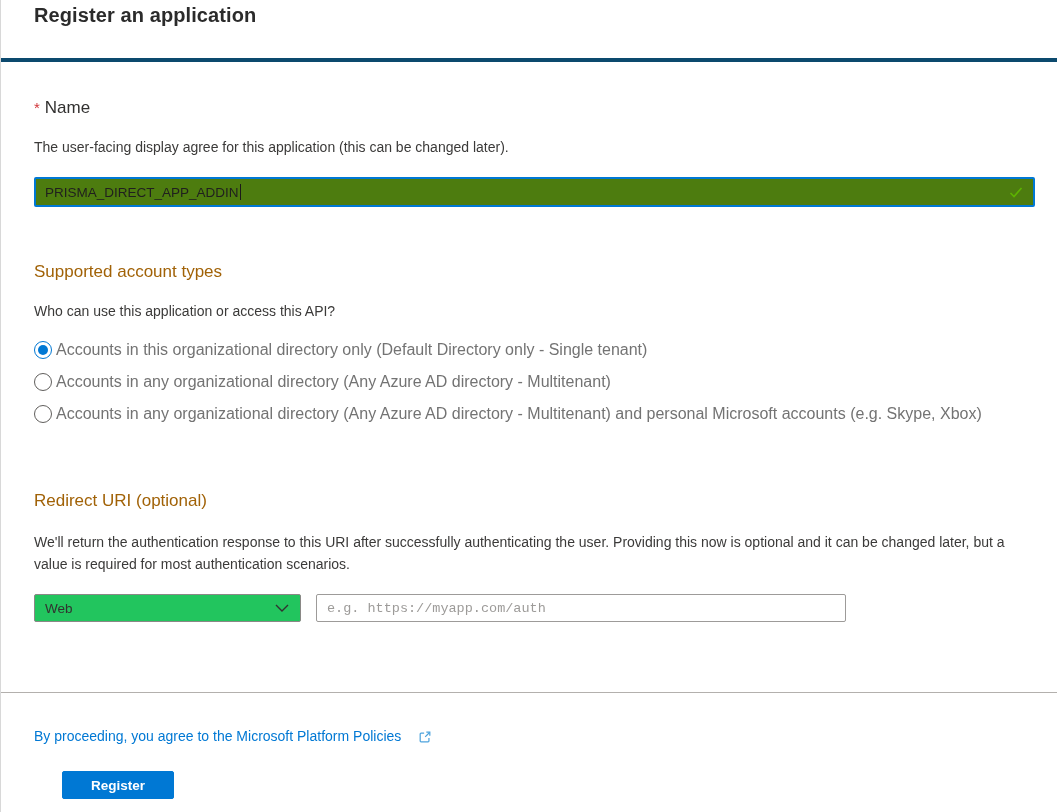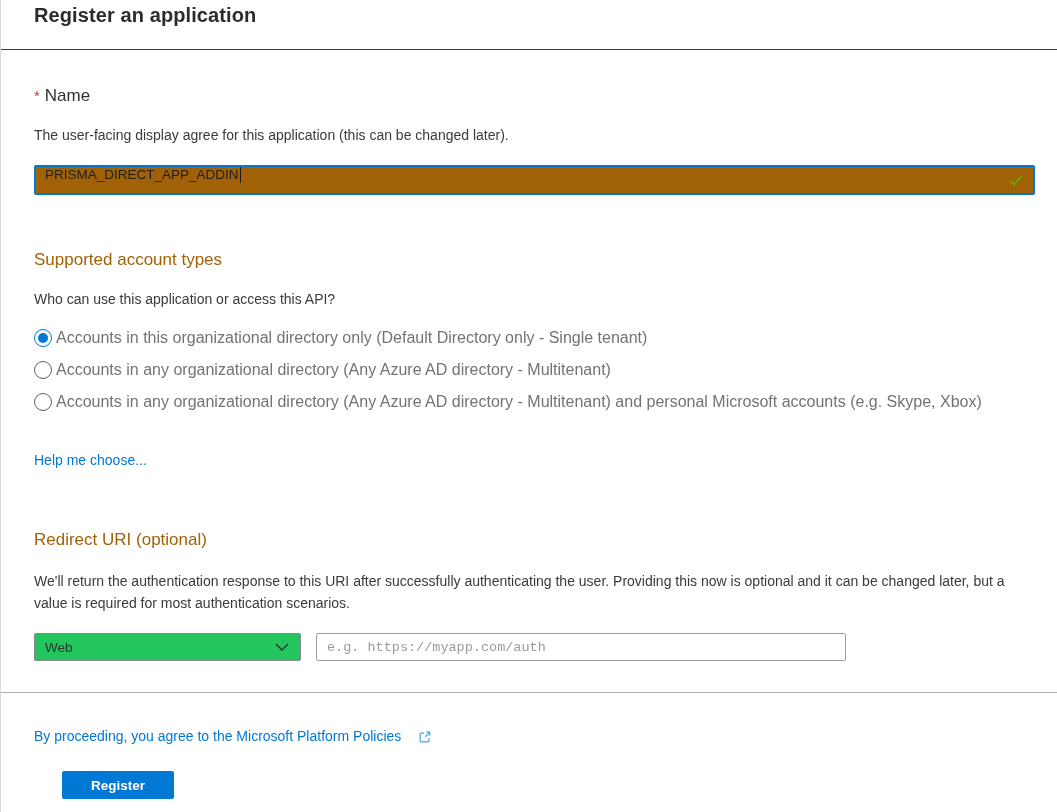--- a/index.html
+++ b/index.html
@@ -10,22 +10,22 @@
     color:#323130;
     position:relative;
     overflow:hidden;
   }
   .blade {
     position:absolute; inset:0;
     border-left:1px solid #d8d8d8;
   }
   
   .header {
-    height:50px;
-    border-bottom:1px solid #0c4a6e;
+    height:62px;
+    border-bottom:4px solid #0c4a6e;
     padding:4px 0 0 33px;
   }
   .page-title {
     font-size:20px;
     font-weight:700;
     color:#2b2b2b;
     letter-spacing:0.1px;
   }
   
   .content { padding:0 22px 0 33px; }
@@ -40,23 +40,24 @@
     font-size:14px;
     color:#3b3a39;
     line-height:22px;
   }
   .name-input {
     margin-top:19px;
     height:30px;
     border:2px solid #0078d4;
     border-radius:2px;
     display:flex;
+    align-items:center;
     padding:0 30px 0 9px;
     position:relative;
-    background:#a16207;
+    background:#4d7c0f;
   }
   .name-input-value { font-size:13.5px; color:#201f1e; }
   .text-cursor {
     display:inline-block; width:1px; height:16px;
     background:#1b1a19; margin-left:1px; vertical-align:middle;
   }
   .valid-check {
     position:absolute; right:9px; top:5px;
     width:16px; height:16px;
   }
@@ -198,23 +199,20 @@
       <div class="radio-row">
         <span class="radio-circle"></span>
         <span class="radio-label">Accounts in any organizational directory (Any Azure AD directory - Multitenant)</span>
       </div>
       <div class="radio-row">
         <span class="radio-circle"></span>
         <span class="radio-label">Accounts in any organizational directory (Any Azure AD directory - Multitenant) and personal Microsoft accounts (e.g. Skype, Xbox)</span>
       </div>
     </div>
 
-    <div class="help-link-row">
-      <a class="link">Help me choose...</a>
-    </div>
 
     <div class="section-heading heading-redirect">Redirect URI (optional)</div>
     <div class="redirect-desc">We'll return the authentication response to this URI after successfully authenticating the user. Providing this now is optional and it can be changed later, but a value is required for most authentication scenarios.</div>
 
     <div class="redirect-controls">
       <div class="platform-select">
         <span>Web</span>
         <svg class="chevron-icon" width="14" height="10" viewBox="0 0 14 10">
           <path d="M1 2 7 8 13 2" fill="none" stroke="#323130" stroke-width="1.4"></path>
         </svg>

